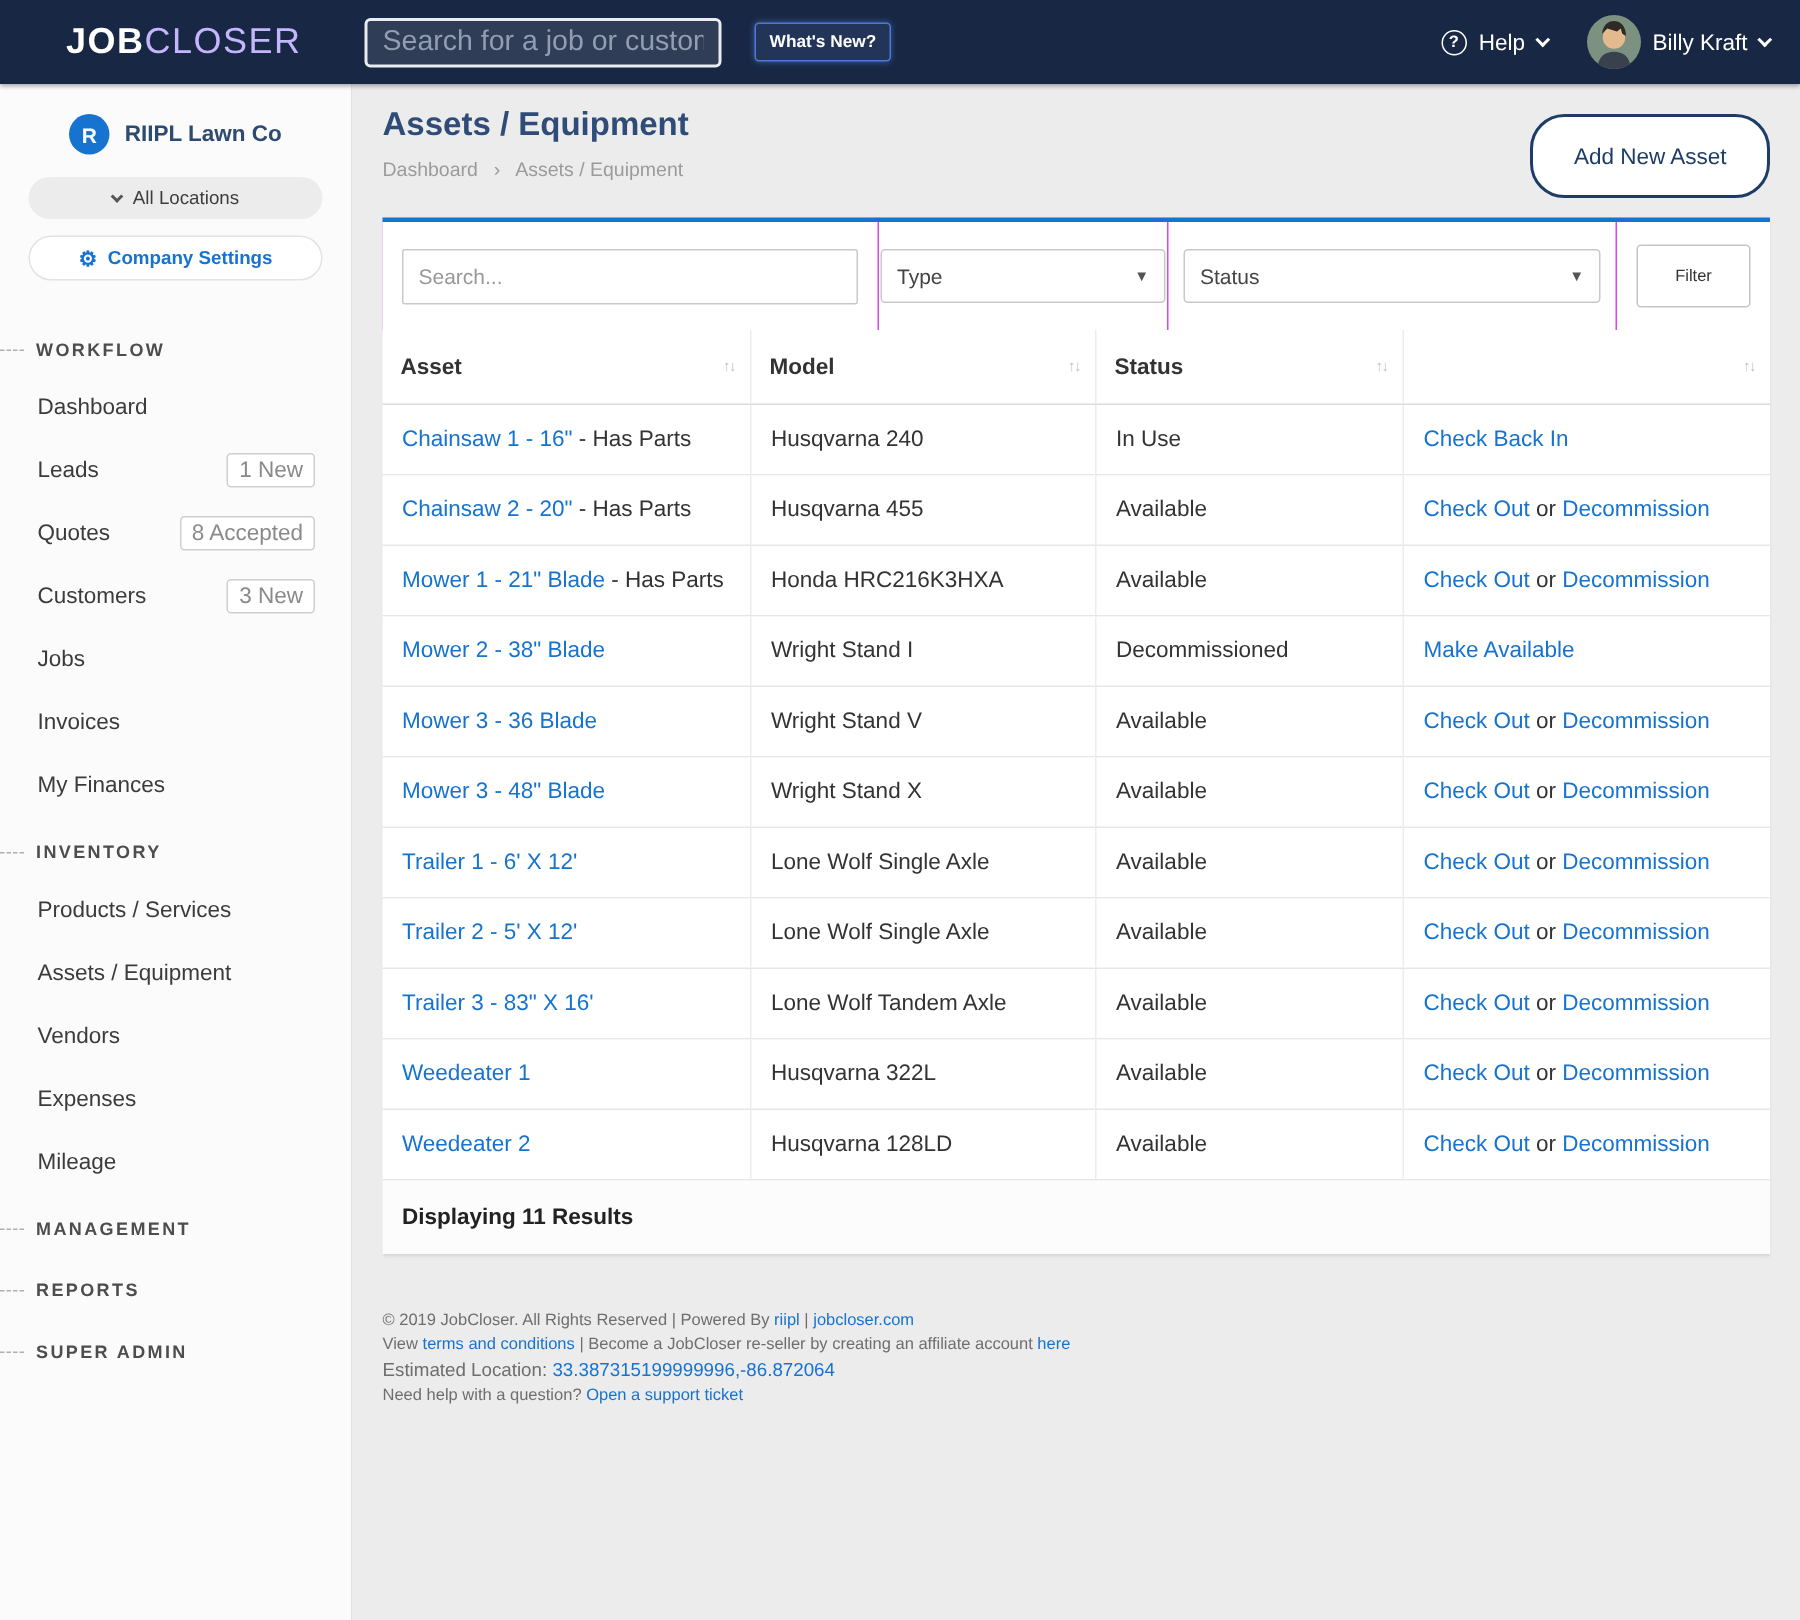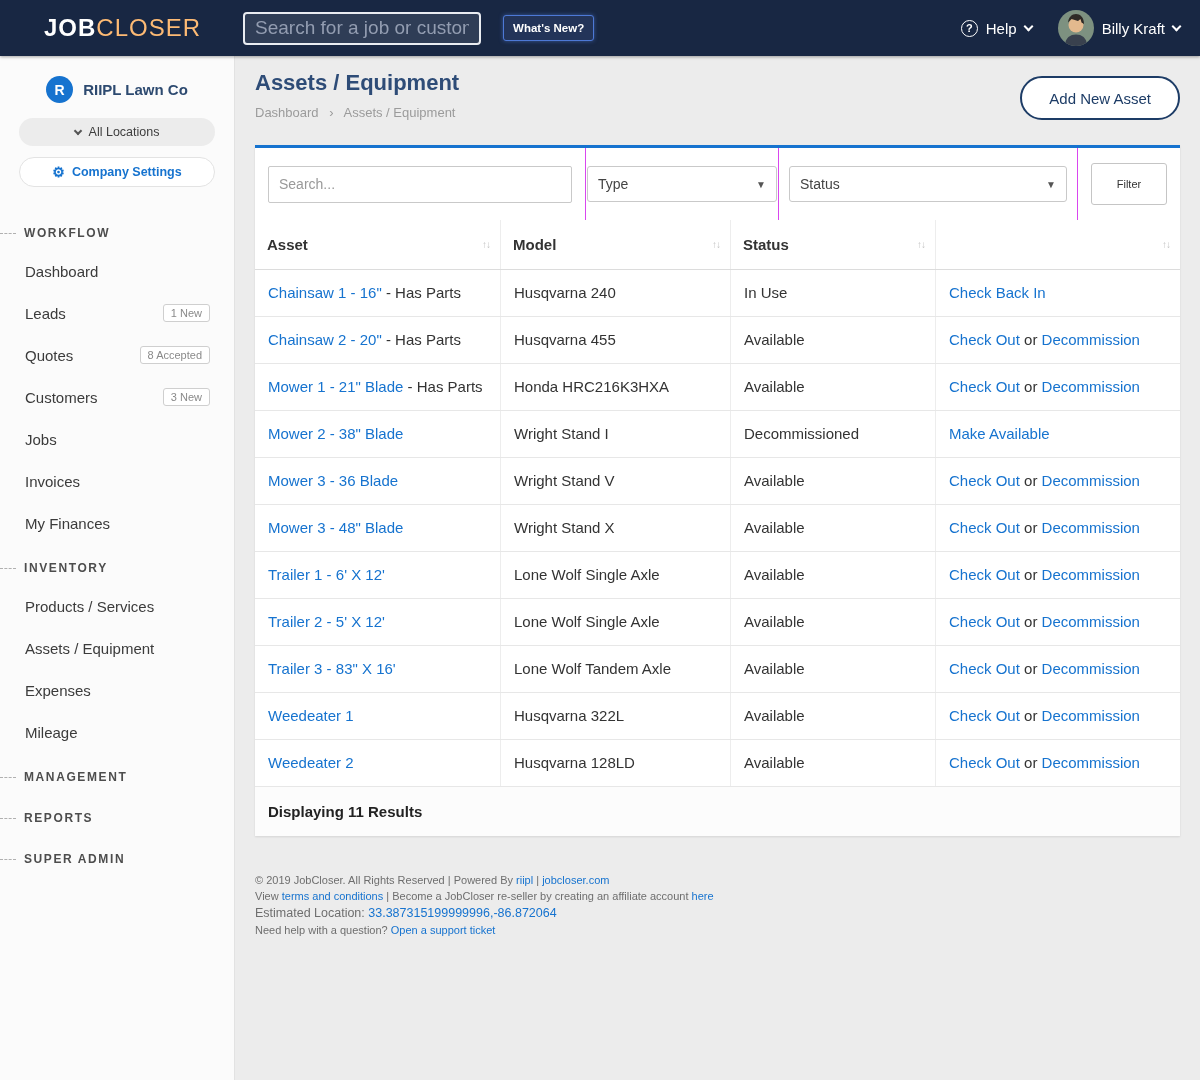--- a/index.html
+++ b/index.html
@@ -4,21 +4,21 @@
 <style>
   * { margin:0; padding:0; box-sizing:border-box; }
   html,body { width:1200px; height:1080px; font-family:"Liberation Sans", sans-serif; background:#ececec; overflow:hidden; position:relative; }
   a { text-decoration:none; cursor:pointer; }
 
   
   .navbar { position:absolute; top:0; left:0; width:1200px; height:56px; background:#182743;
     display:flex; align-items:center; padding:0 20px; box-shadow:0 1px 3px rgba(0,0,0,.35); z-index:10; }
   .logo { margin-left:24px; font-size:24px; letter-spacing:1px; cursor:pointer; white-space:nowrap; }
   .logo-a { color:#ffffff; font-weight:bold; }
-  .logo-b { color:#fdba74; font-weight:400; }
+  .logo-b { color:#c4b5fd; font-weight:400; }
   .nav-search { margin-left:42px; width:238px; height:33px; background:rgba(255,255,255,.10);
     border:2px solid #e9ecf1; border-radius:4px; color:#cdd4e0; padding:0 10px; font-size:19px; outline:none;
     font-family:"Liberation Sans", sans-serif; }
   .nav-search::placeholder { color:#939db1; }
   .whats-new { margin-left:22px; background:#233459; color:#fff; font-weight:bold; font-size:11.5px;
     padding:6px 9px; border-radius:3px; border:1px solid #4d79d6; box-shadow:0 0 4px rgba(77,121,214,.6);
     cursor:pointer; font-family:Liberation Sans, sans-serif; }
   .nav-right { margin-left:auto; display:flex; align-items:center; gap:26px; }
   .help, .user { display:flex; align-items:center; gap:8px; color:#fff; font-size:15px; cursor:pointer; }
   .q-icon { display:inline-flex; align-items:center; justify-content:center; width:17px; height:17px;
@@ -37,31 +37,31 @@
   .loc-pill { margin:15px auto 0; width:196px; height:28px; background:#ececec; border-radius:15px;
     display:flex; align-items:center; justify-content:center; gap:8px; font-size:12.5px; color:#3d3d3d; cursor:pointer; }
   .settings-pill { margin:11px auto 0; width:196px; height:30px; background:#fff; border:1px solid #e3e3e3; border-radius:16px;
     display:flex; align-items:center; justify-content:center; gap:7px; font-size:12.5px; font-weight:600; color:#1673cf; cursor:pointer; }
   .gear { font-size:14px; line-height:1; color:#1673cf; }
   #sidebar-nav { margin-top:22px; }
   .nav-section { display:flex; align-items:center; padding:17px 0 10px 0; font-size:12px; font-weight:bold;
     color:#4d4d4d; letter-spacing:1.6px; }
   .nav-section::before { content:""; width:16px; border-top:1px dashed #b0b0b0; margin-right:8px; }
   .nav-item { display:flex; align-items:center; height:42px; padding:0 24px 0 25px; font-size:15px; color:#3b3b3b; cursor:pointer; }
-  .nav-badge { margin-left:auto; font-size:11px; color:#8a8a8a; border:1px solid #cfcfcf; border-radius:3px;
+  .nav-badge { margin-left:auto; font-size:15px; color:#8a8a8a; border:1px solid #cfcfcf; border-radius:3px;
     padding:2px 7px; background:#fff; white-space:nowrap; }
 
   
   .main { position:absolute; left:235px; top:56px; right:0; bottom:0; background:#ececec; padding:0 20px; overflow:hidden; }
   .page-head { position:relative; padding-top:14px; min-height:76px; }
   .page-title { font-size:22px; color:#2e4c77; font-weight:600; }
   .breadcrumb { margin-top:9px; font-size:13px; color:#9b9b9b; }
   .crumb { color:#9b9b9b; }
   .crumb-sep { margin:0 7px; color:#9b9b9b; }
-  .add-btn { position:absolute; right:0; top:20px; height:44px; padding:0 27px; border-radius:23px;
+  .add-btn { position:absolute; right:0; top:20px; height:56px; padding:0 27px; border-radius:23px;
     border:2px solid #1d3c66; background:#fff; color:#1d3c66; font-size:15px; cursor:pointer;
     font-family:"Liberation Sans", sans-serif; }
 
   
   .card { margin-top:13px; border-top:3px solid #1673cf; background:#e9e9e9; box-shadow:0 1px 2px rgba(0,0,0,.10); }
   .filter-bar { display:flex; column-gap:1px; background:#d946ef; }
   .fpanel { background:#fff; padding:15px 13px; display:flex; align-items:center; }
   .f-search { flex:0 0 330px; }
   .f-type { flex:0 0 192px; padding:15px 1px; }
   .f-status { flex:1; padding:15px 10px 15px 10px; }
@@ -165,20 +165,23 @@
         <span class="nav-item-label">My Finances</span>
       </div>
       <div class="nav-section">INVENTORY</div>
       <div class="nav-item">
         <span class="nav-item-label">Products / Services</span>
       </div>
       <div class="nav-item">
         <span class="nav-item-label">Assets / Equipment</span>
       </div>
       <div class="nav-item">
+        <span class="nav-item-label">Vendors</span>
+      </div>
+      <div class="nav-item">
         <span class="nav-item-label">Expenses</span>
       </div>
       <div class="nav-item">
         <span class="nav-item-label">Mileage</span>
       </div>
       <div class="nav-section">MANAGEMENT</div>
       <div class="nav-section">REPORTS</div>
       <div class="nav-section">SUPER ADMIN</div>
     </nav>
 </div>

